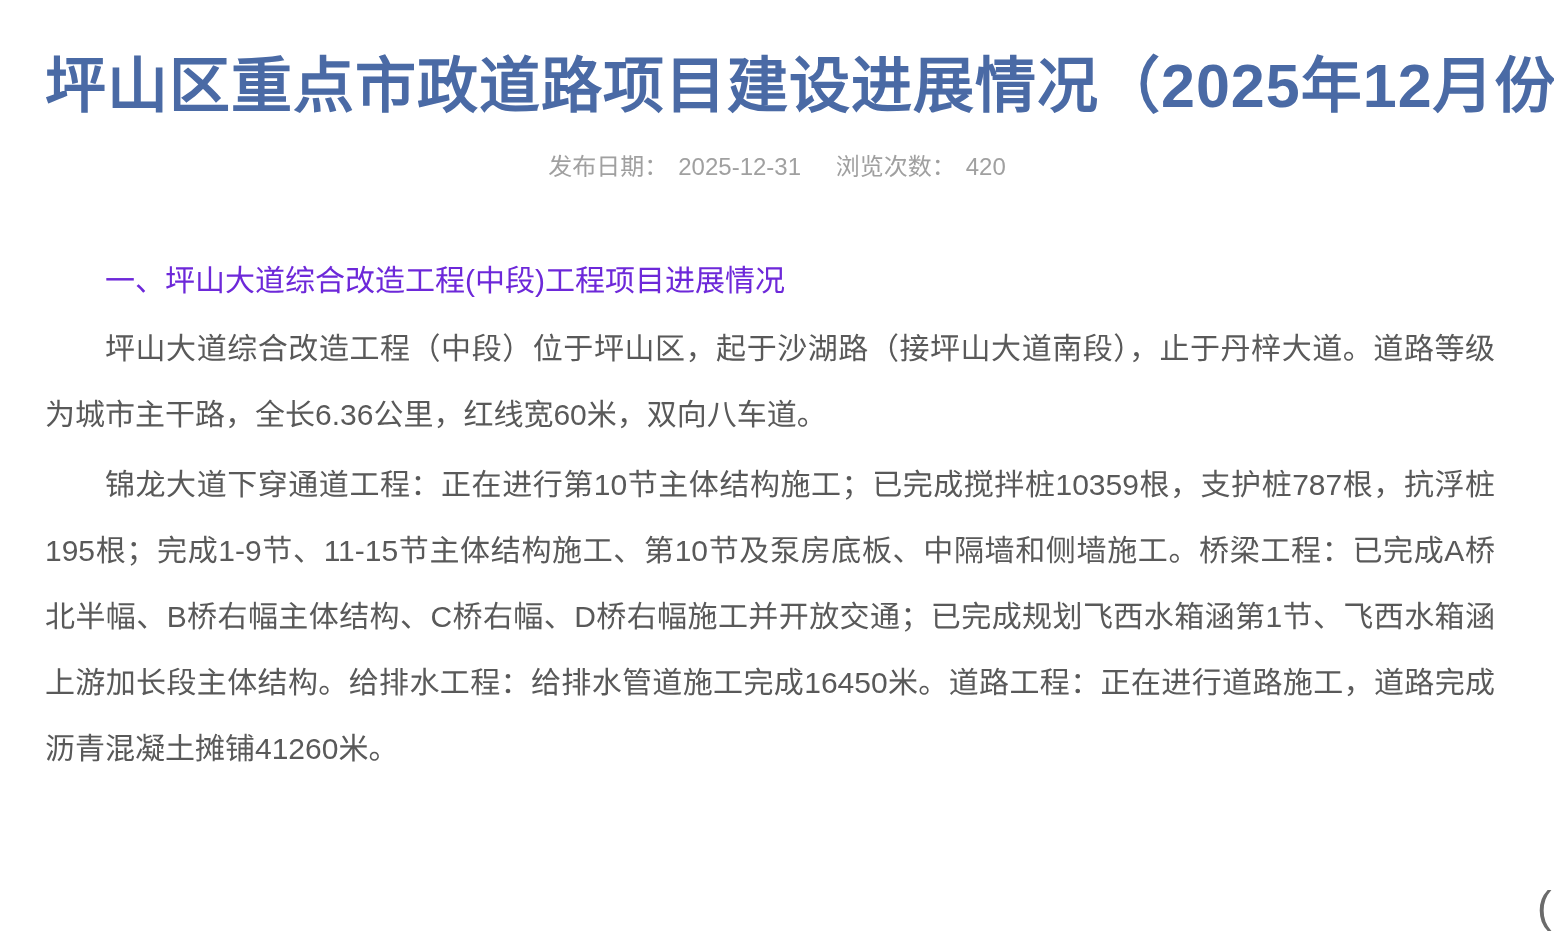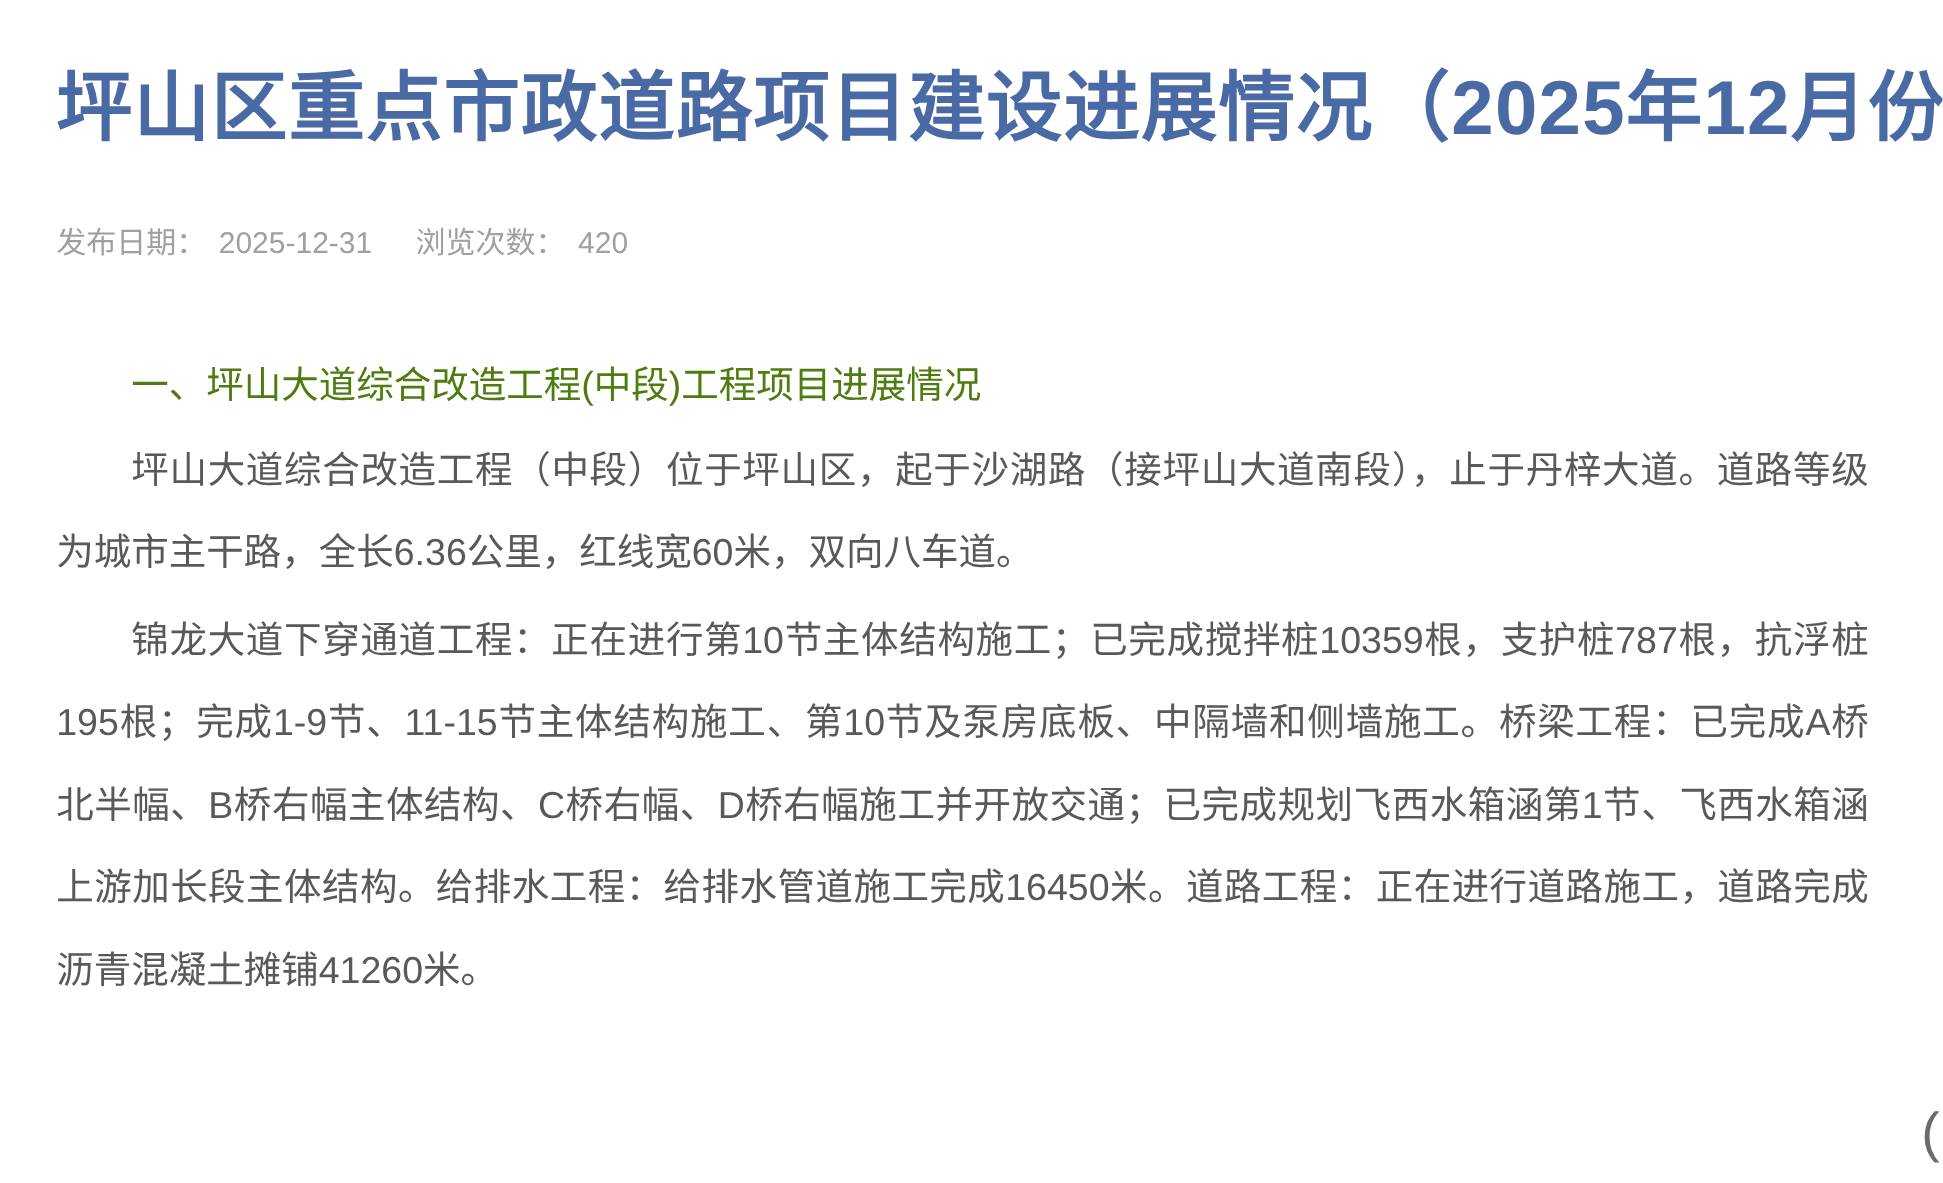--- a/index.html
+++ b/index.html
@@ -22,21 +22,22 @@
   .article-title {
     margin: 0;
     color: #4a6aa5;
     font-size: 61px;
     font-weight: 700;
     line-height: 1.2;
     letter-spacing: 1px;
     white-space: nowrap;
   }
   .meta-line {
-    margin-top: 56px;
+    margin-top: 28px;
+    text-align: center;
     color: #a0a0a0;
     font-size: 24px;
     line-height: 1.3;
   }
   .meta-line .meta-label {
     margin-left: 28px;
   }
   .meta-line .meta-label:first-child {
     margin-left: 0;
   }
@@ -45,21 +46,21 @@
   }
   .article-body {
     margin-top: 66px;
     color: #595959;
     font-size: 30px;
     line-height: 2.2;
     text-align: justify;
   }
   .section-heading {
     margin: 0 0 2px 0;
-    color: #4d7c0f;
+    color: #6d28d9;
     font-size: 30px;
     font-weight: 400;
     text-indent: 2em;
     line-height: 2.2;
   }
   .article-body p {
     margin: 0 14px 4px 0;
     text-indent: 2em;
   }
   .corner-fragment {

